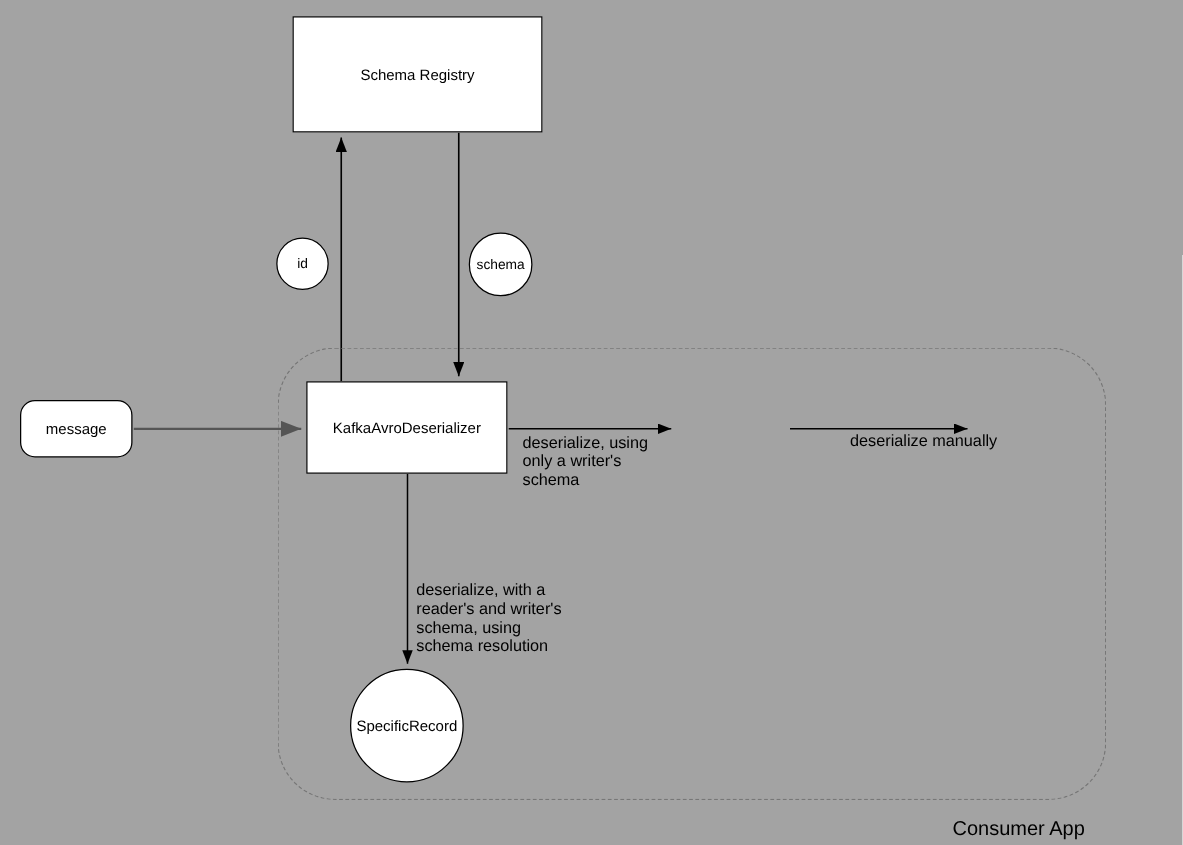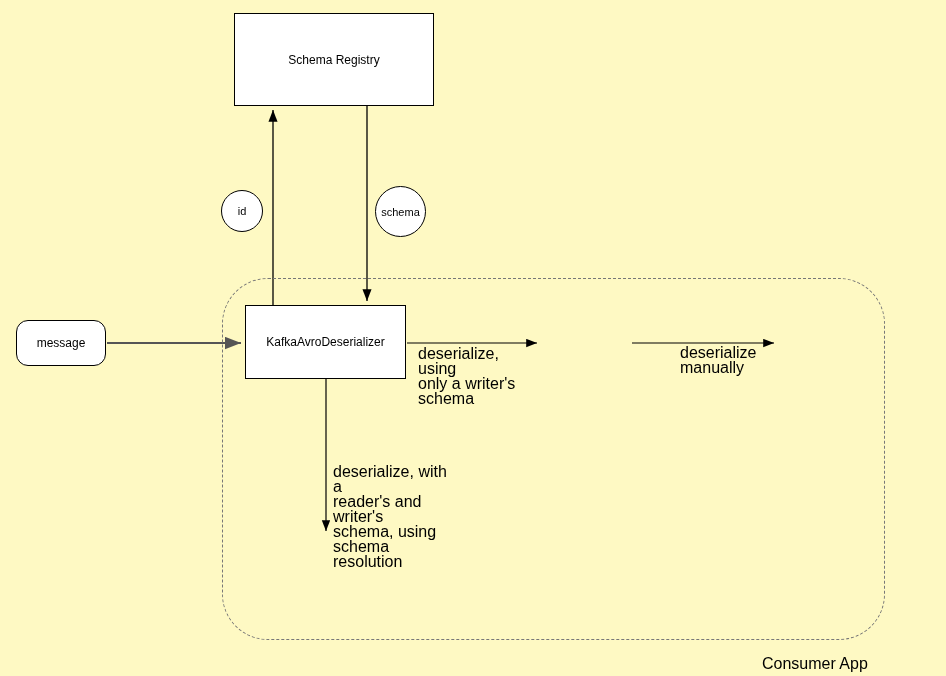--- a/index.html
+++ b/index.html
@@ -8,21 +8,21 @@
     background: #ffffff;
   }
   body {
     font-family: "Liberation Sans", sans-serif;
     -webkit-font-smoothing: antialiased;
   }
   #canvas {
     position: relative;
     width: 946px;
     height: 676px;
-    background: #fef9c3;
+    background: #a3a3a3;
     overflow: hidden;
   }
   #edges {
     position: absolute;
     left: 0;
     top: 0;
     width: 946px;
     height: 676px;
   }
   .node {
@@ -47,21 +47,21 @@
   .circle-node {
     border: 1px solid #000000;
     border-radius: 50%;
   }
   .small-circle {
     font-size: 11px;
   }
   .edge-label {
     position: absolute;
     color: #000000;
-    font-size: 16px;
+    font-size: 13px;
     line-height: 15px;
     white-space: pre-line;
     background: transparent;
   }
   .container-label {
     position: absolute;
     color: #000000;
     font-size: 16px;
     line-height: 14px;
     margin-top: 16px;
@@ -119,20 +119,23 @@
   <div class="node rounded-node" style="left:16px; top:320px; width:90px; height:46px;">
     <span>message</span>
   </div>
 
   <div class="node rect-node" style="left:245px; top:305px; width:161px; height:74px;">
     <span>KafkaAvroDeserializer</span>
   </div>
 
 
 
+  <div class="node circle-node" style="left:280px; top:535px; width:91px; height:91px;">
+    <span>SpecificRecord</span>
+  </div>
 
   <div class="edge-label" style="left:418px; top:346px; width:110px;">deserialize, using
 only a writer's
 schema</div>
 
   <div class="edge-label" style="left:680px; top:345px; width:120px;">deserialize manually</div>
 
   <div class="edge-label" style="left:333px; top:432px; width:120px;margin-top:32px;">deserialize, with a
 reader's and writer's
 schema, using

